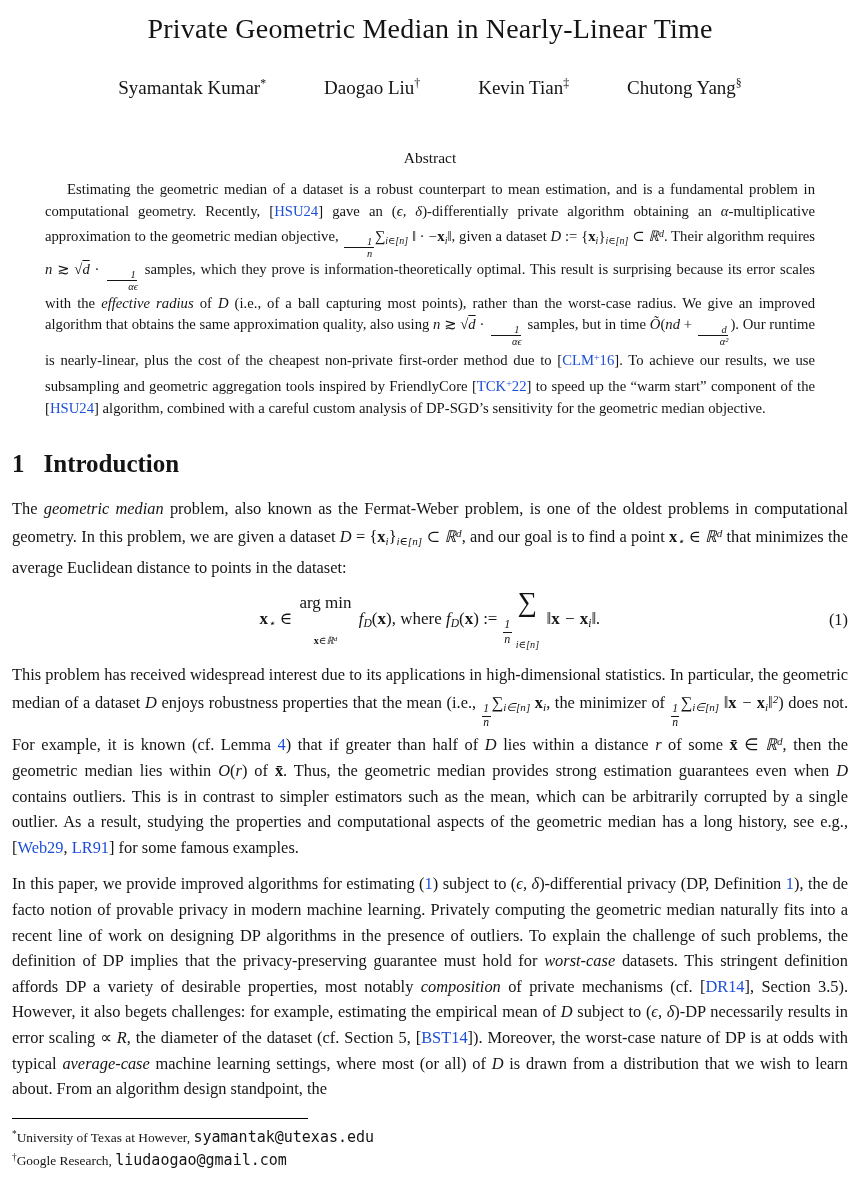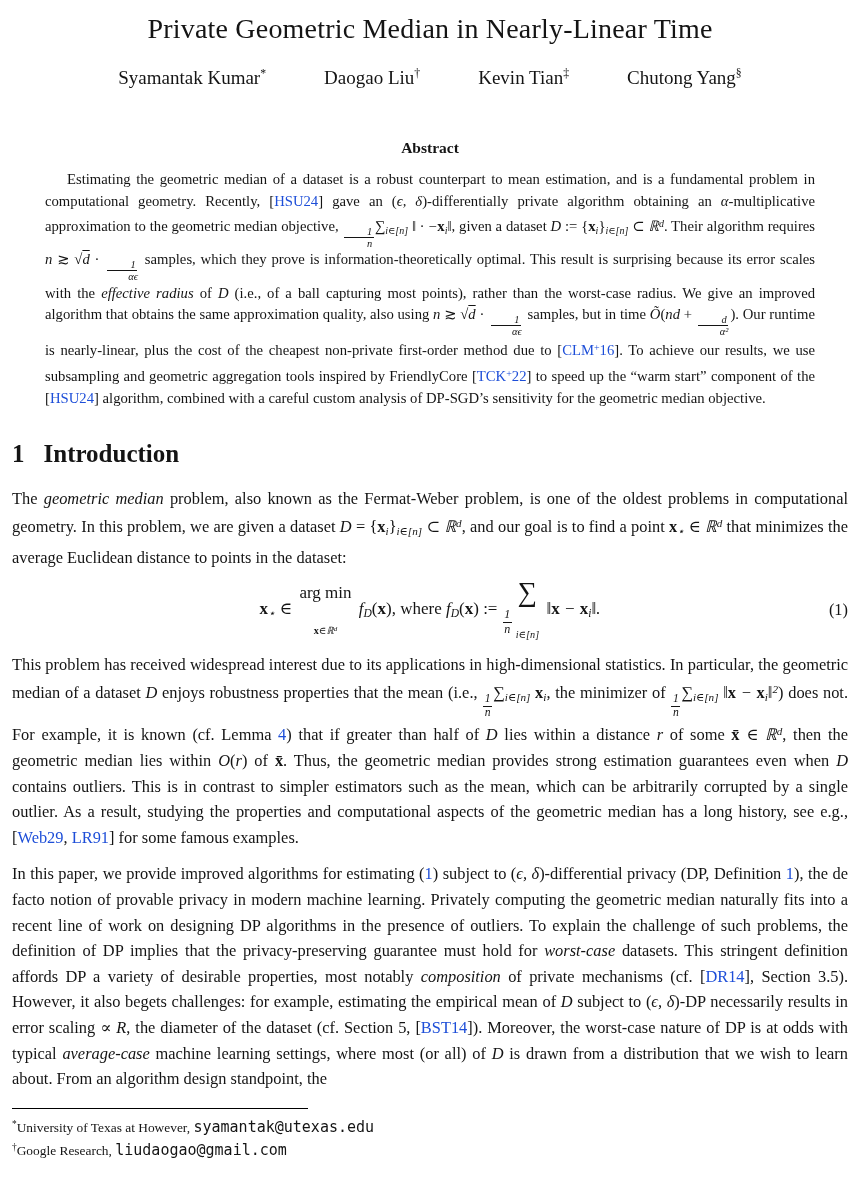--- a/index.html
+++ b/index.html
@@ -1,25 +1,25 @@
 <!DOCTYPE html>
 <html><head>
 <meta charset="utf-8">
 <style>
   html,body{margin:0;padding:0;background:#ffffff;}
   .page{position:relative;width:860px;height:1178px;overflow:hidden;background:#ffffff;
         color:#141414;font-family:"Liberation Serif","DejaVu Serif",serif;}
   .title{margin:0;padding-top:13px;text-align:center;font-size:28px;font-weight:normal;letter-spacing:0.2px;}
-  .authors{margin-top:22px;display:flex;justify-content:center;gap:58px;font-size:19px;}
+  .authors{margin-top:32px;display:flex;justify-content:center;gap:58px;font-size:19px;}
   .author sup{font-size:62%;}
-  .abs-head{margin-top:50px;text-align:center;font-weight:bold;font-size:15.5px;}
+  .abs-head{margin-top:50px;text-align:center;font-weight:normal;font-size:15.5px;}
   .abs-body{margin:12px 45px 0;text-align:justify;font-size:14.7px;line-height:21.7px;text-indent:22px;}
   .sec-head{margin:30px 12px 0;font-size:25px;font-weight:bold;display:flex;gap:19px;}
   .para{margin:18px 12px 0;text-align:justify;font-size:16.4px;line-height:25.6px;}
-  .para.mt{margin-top:11px;}
+  .para.mt{margin-top:11px;font-family:Liberation Serif, serif;}
   .eq-row{position:relative;margin:10px 12px 2px;display:flex;justify-content:center;align-items:center;min-height:58px;font-size:17px;}
   .eq-num{position:absolute;right:0;top:50%;transform:translateY(-50%);font-size:16.4px;}
   .fnrule{margin:16px 0 6px 12px;width:296px;border-top:1px solid #000;height:0;}
   .fnotes{margin:0 12px;font-size:13.4px;line-height:18.8px;}
   .fn sup{font-size:70%;}
   .mono{font-family:"DejaVu Sans Mono","Liberation Mono",monospace;font-size:15px;}
   
   .sg-i{font-style:italic;}
   .sg-m{font-style:italic;}
   .sg-mb{font-weight:bold;font-style:normal;}

